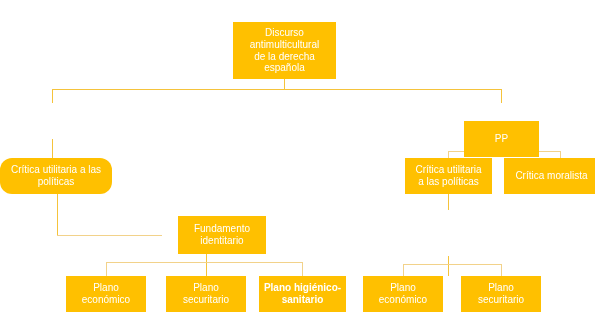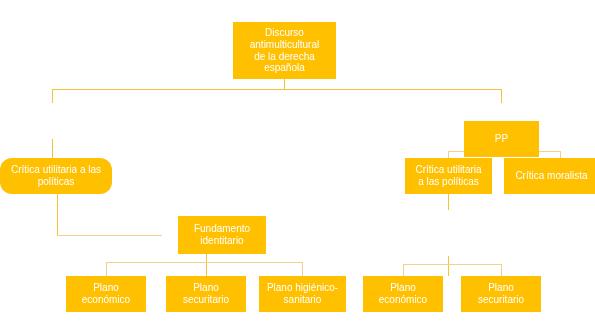--- a/index.html
+++ b/index.html
@@ -104,21 +104,21 @@
   <div class="node" style="left:162px; top:216px; width:88px; height:38px;margin-left:16px;">Fundamento
 identitario</div>
 
 
   <div class="node" style="left:66px; top:276px; width:80px; height:36px;">Plano
 económico</div>
 
   <div class="node" style="left:166px; top:276px; width:80px; height:36px;">Plano
 securitario</div>
 
-  <div class="node" style="left:259px; top:276px; width:87px; height:36px;">Plano higiénico-
+  <div class="node" style="left:259px; top:276px; width:87px; height:36px;font-weight:bold;">Plano higiénico-
 sanitario</div>
 
   <div class="node" style="left:363px; top:276px; width:80px; height:36px;">Plano
 económico</div>
 
   <div class="node" style="left:461px; top:276px; width:80px; height:36px;">Plano
 securitario</div>
 
 </div>
 

